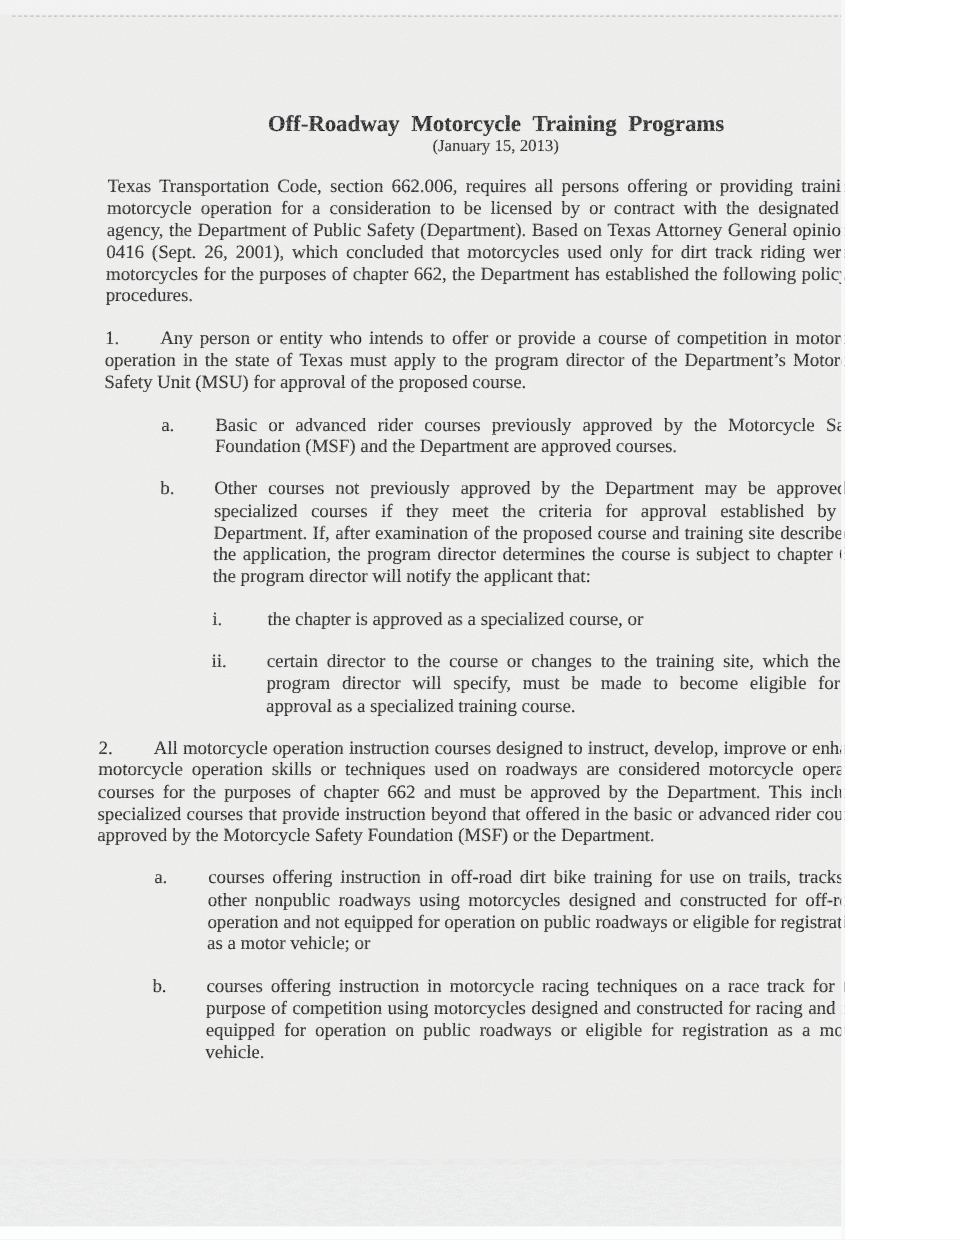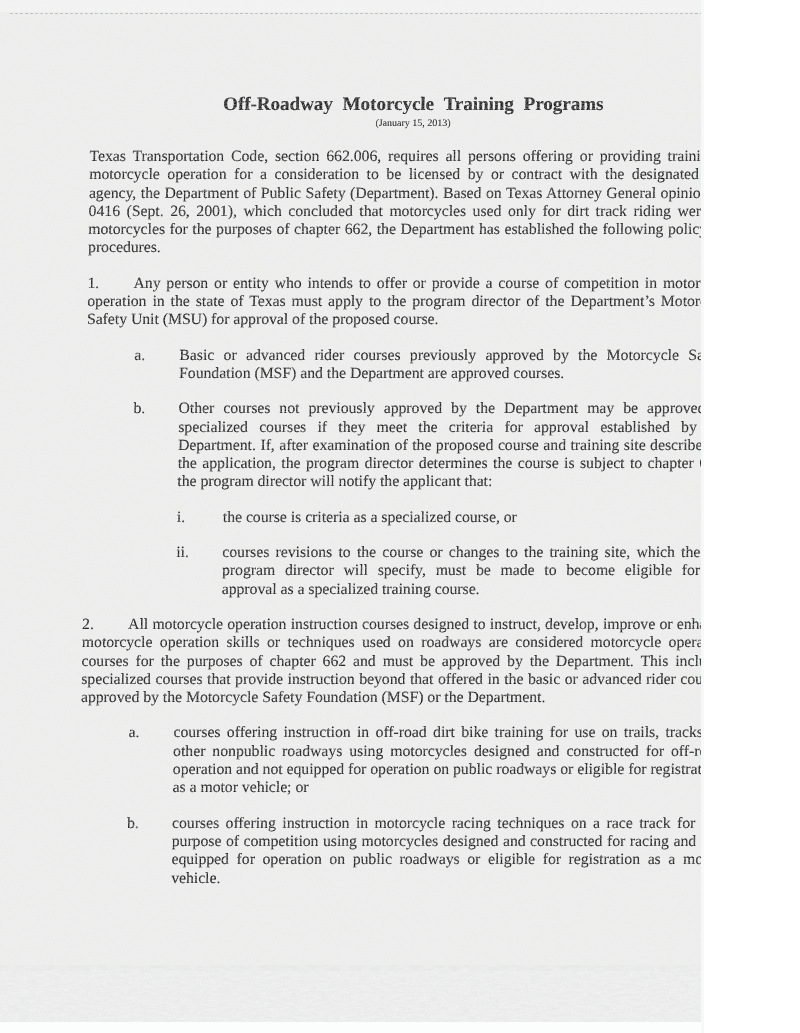--- a/index.html
+++ b/index.html
@@ -30,21 +30,21 @@
   }
   .doc-title {
     padding-top:93px;
     text-align:center;
     font-weight:bold;
     font-size:19px; line-height:21px;
     word-spacing:5px;
   }
   .doc-date {
     text-align:center;
-    font-size:10px; line-height:16px;
+    font-size:14px; line-height:16px;
     margin-top:1px;
   }
   .para { text-align:justify; margin-top:17px; }
   .intro { margin-top:16px; }
   .num { display:inline-block; width:46px; }
   .sub {
     position:relative;
     margin-left:48px;
     width:594px;
     padding-left:45px;
@@ -81,26 +81,26 @@
       <span>Basic or advanced rider courses previously approved by the Motorcycle Safety Foundation (MSF) and the Department are approved courses.</span>
     </div>
 
     <div class="para sub">
       <span class="marker">b.</span>
       <span>Other courses not previously approved by the Department may be approved as specialized courses if they meet the criteria for approval established by the Department.  If, after examination of the proposed course and training site described in the application, the program director determines the course is subject to chapter 662, the program director will notify the applicant that:</span>
     </div>
 
     <div class="para rom">
       <span class="marker">i.</span>
-      <span>the course is criteria as a specialized course, or</span>
+      <span>the chapter is approved as a specialized course, or</span>
     </div>
 
     <div class="para rom">
       <span class="marker">ii.</span>
-      <span>courses revisions to the course or changes to the training site, which the program director will specify, must be made to become eligible for approval as a specialized training course.</span>
+      <span>certain director to the course or changes to the training site, which the program director will specify, must be made to become eligible for approval as a specialized training course.</span>
     </div>
 
     <p class="para"><span class="num">2.</span><span>All motorcycle operation instruction courses designed to instruct, develop, improve or enhance motorcycle operation skills or techniques used on roadways are considered motorcycle operation courses for the purposes of chapter 662 and must be approved by the Department.  This includes specialized courses that provide instruction beyond that offered in the basic or advanced rider courses approved by the Motorcycle Safety Foundation (MSF) or the Department.</span></p>
 
 
     <div class="para sub">
       <span class="marker">a.</span>
       <span>courses offering instruction in off-road dirt bike training for use on trails, tracks or other nonpublic roadways using motorcycles designed and constructed for off-road operation and not equipped for operation on public roadways or eligible for registration as a motor vehicle; or</span>
     </div>
 

